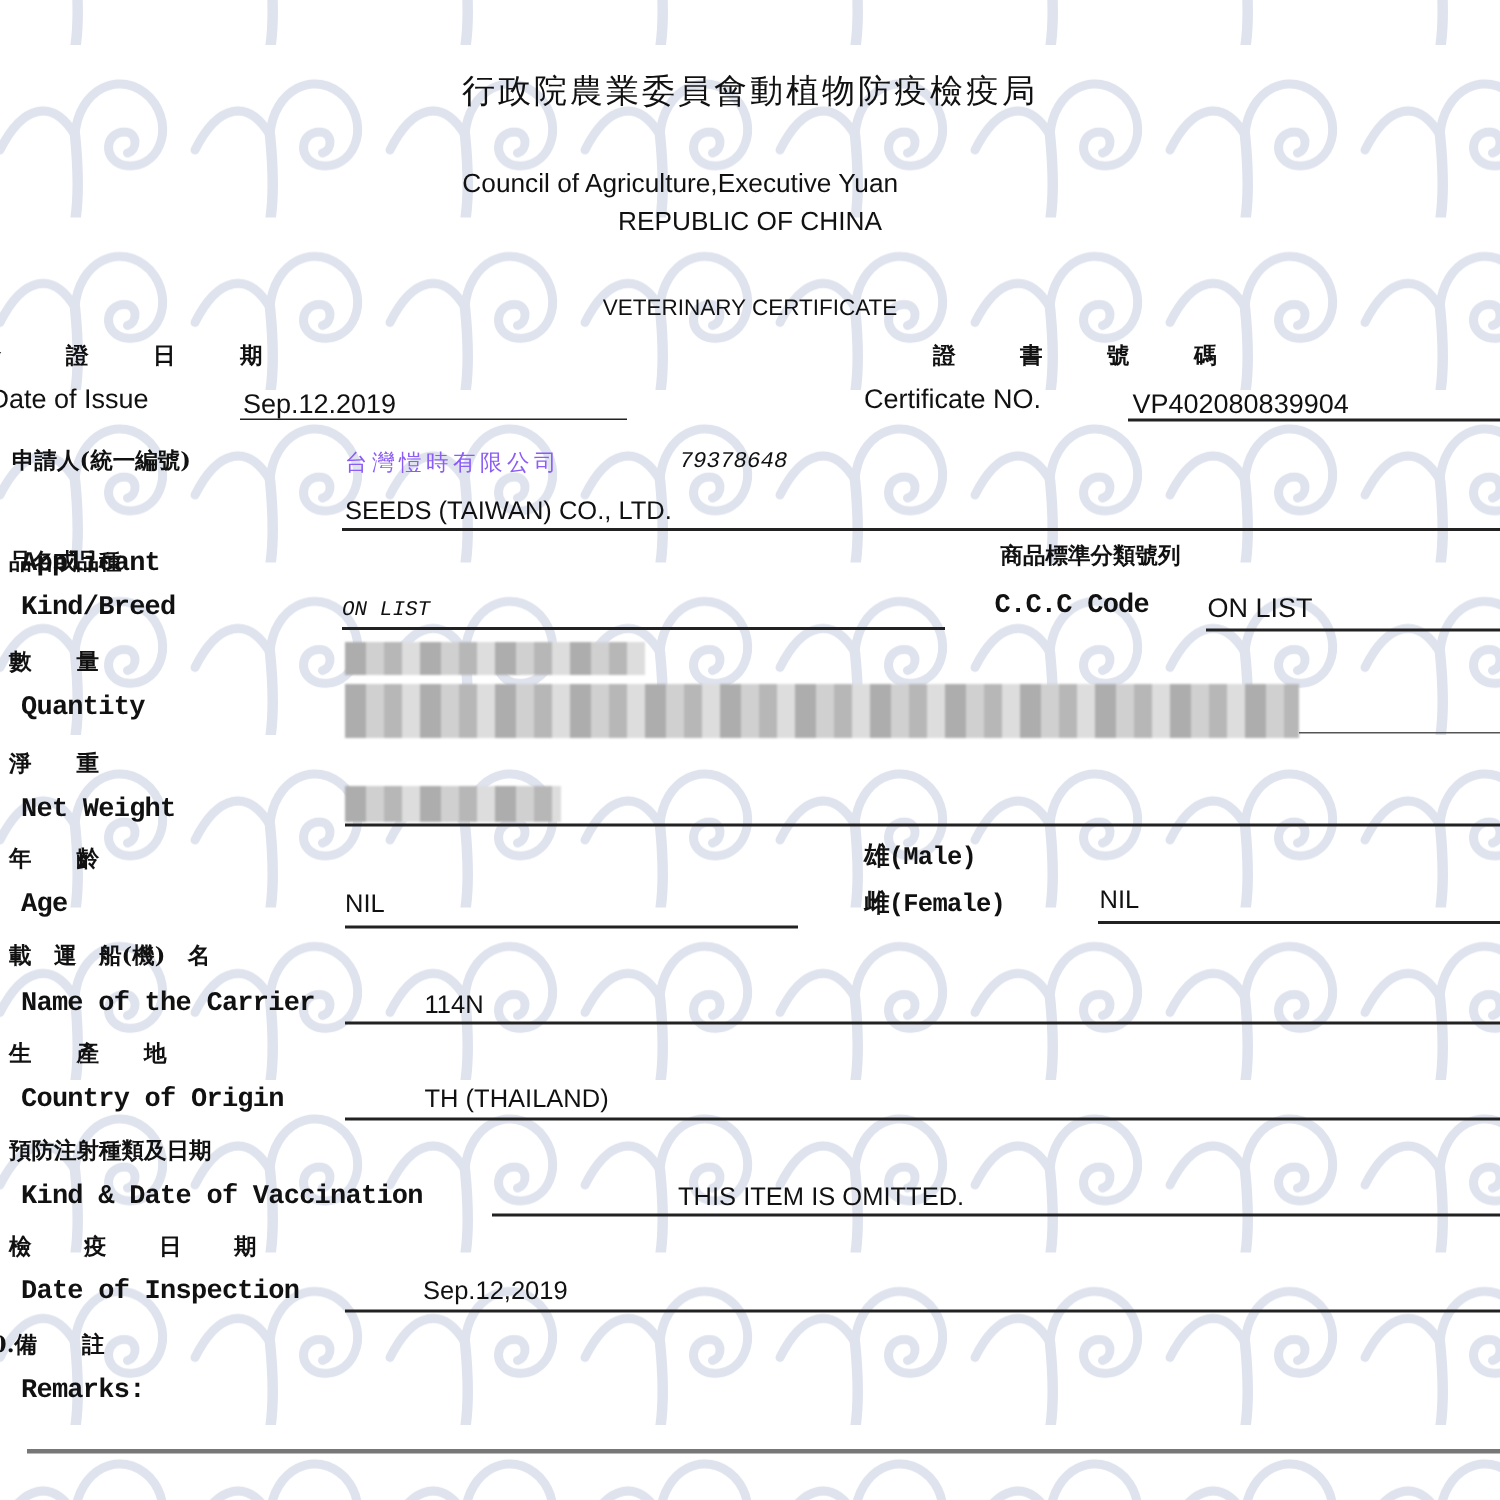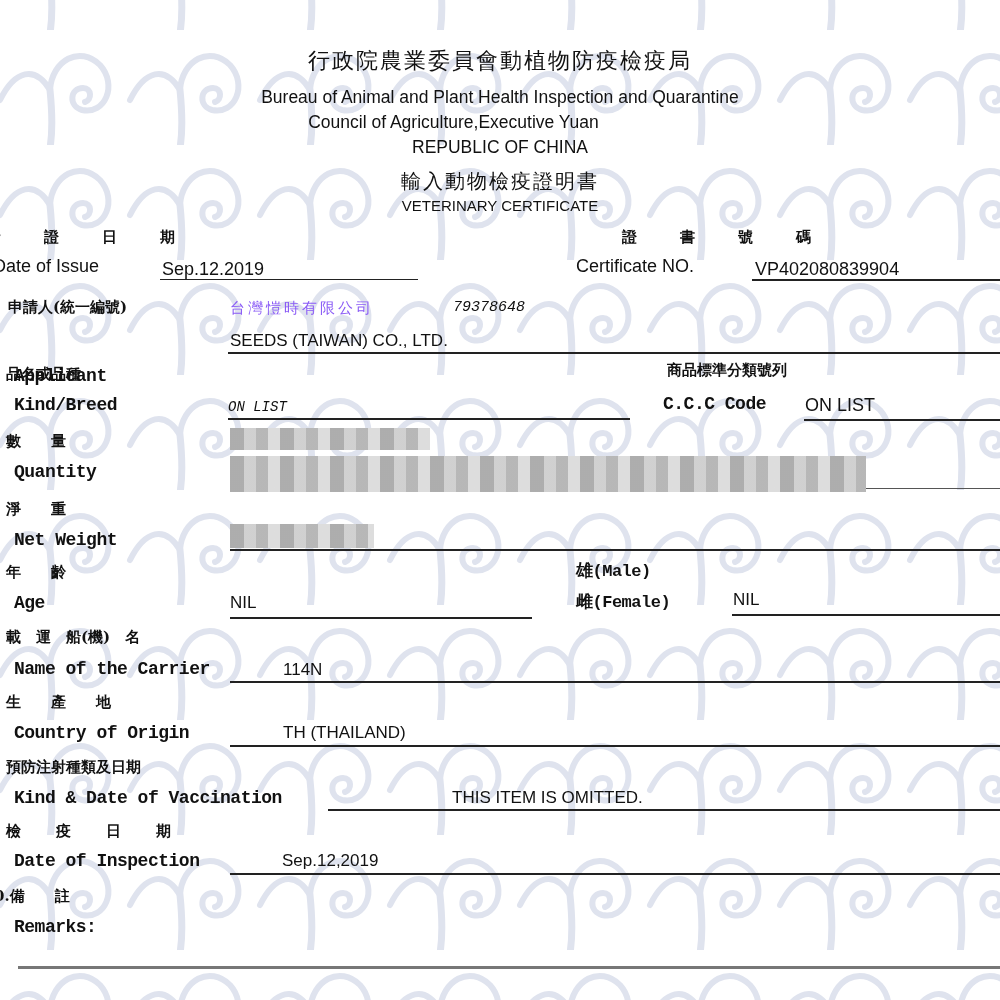--- a/index.html
+++ b/index.html
@@ -42,24 +42,22 @@
     <pattern id="wm" x="-10" y="30" width="130" height="115" patternUnits="userSpaceOnUse">
       <use href="#horn"></use>
     </pattern>
   </defs>
   <rect x="0" y="0" width="1000" height="1000" fill="url(#wm)"></rect>
 </svg>
 
 <div class="doc">
 
   <div class="abs hdr-cn" style="left:0;width:1000px;text-align:center;top:46px;">行政院農業委員會動植物防疫檢疫局</div>
-  <div class="abs sans hdr-en" style="left:0;width:1000px;text-align:center;top:87px;">Bureau of Animal and Plant Health Inspection and Quarantine</div>
   <div class="abs sans hdr-en" style="left:0;width:907px;text-align:center;top:112px;">Council of Agriculture,Executive Yuan</div>
   <div class="abs sans hdr-en" style="left:0;width:1000px;text-align:center;top:137px;">REPUBLIC OF CHINA</div>
-  <div class="abs hdr-cn" style="left:0;width:1000px;text-align:center;top:168px;font-size:20px;">輸入動物檢疫證明書</div>
   <div class="abs sans" style="left:0;width:1000px;text-align:center;top:197px;font-size:15px;">VETERINARY CERTIFICATE</div>
 
   <div class="abs lbl-cn" style="left:-14px;top:228px;letter-spacing:14px;">發　證　日　期</div>
   <div class="abs sans" style="left:-7px;top:256px;font-size:18px;">Date of Issue</div>
   <div class="abs val" style="left:162px;top:259px;font-size:18px;">Sep.12.2019</div>
   <div class="rule" style="left:160px;top:279px;width:258px;height:1px;"></div>
 
   <div class="abs lbl-cn" style="left:576px;top:228px;letter-spacing:14px;margin-left:46px;">證　書　號　碼</div>
   <div class="abs sans" style="left:576px;top:256px;font-size:18px;">Certificate NO.</div>
   <div class="abs val" style="left:755px;top:259px;font-size:18px;">VP402080839904</div>

